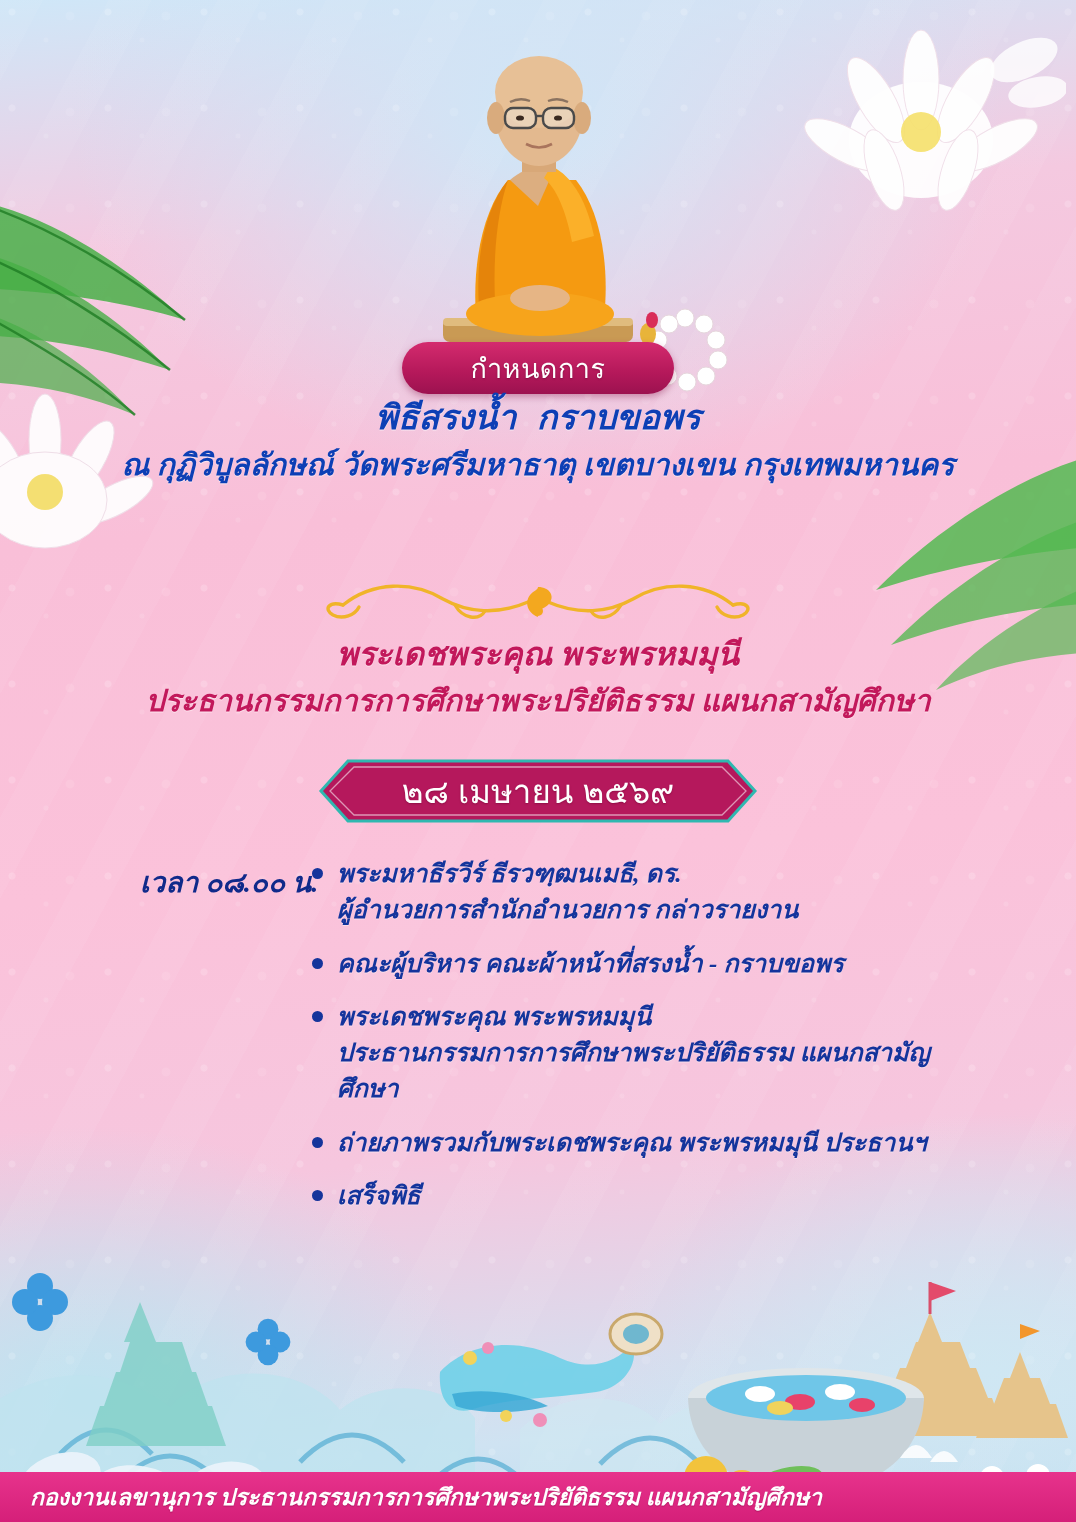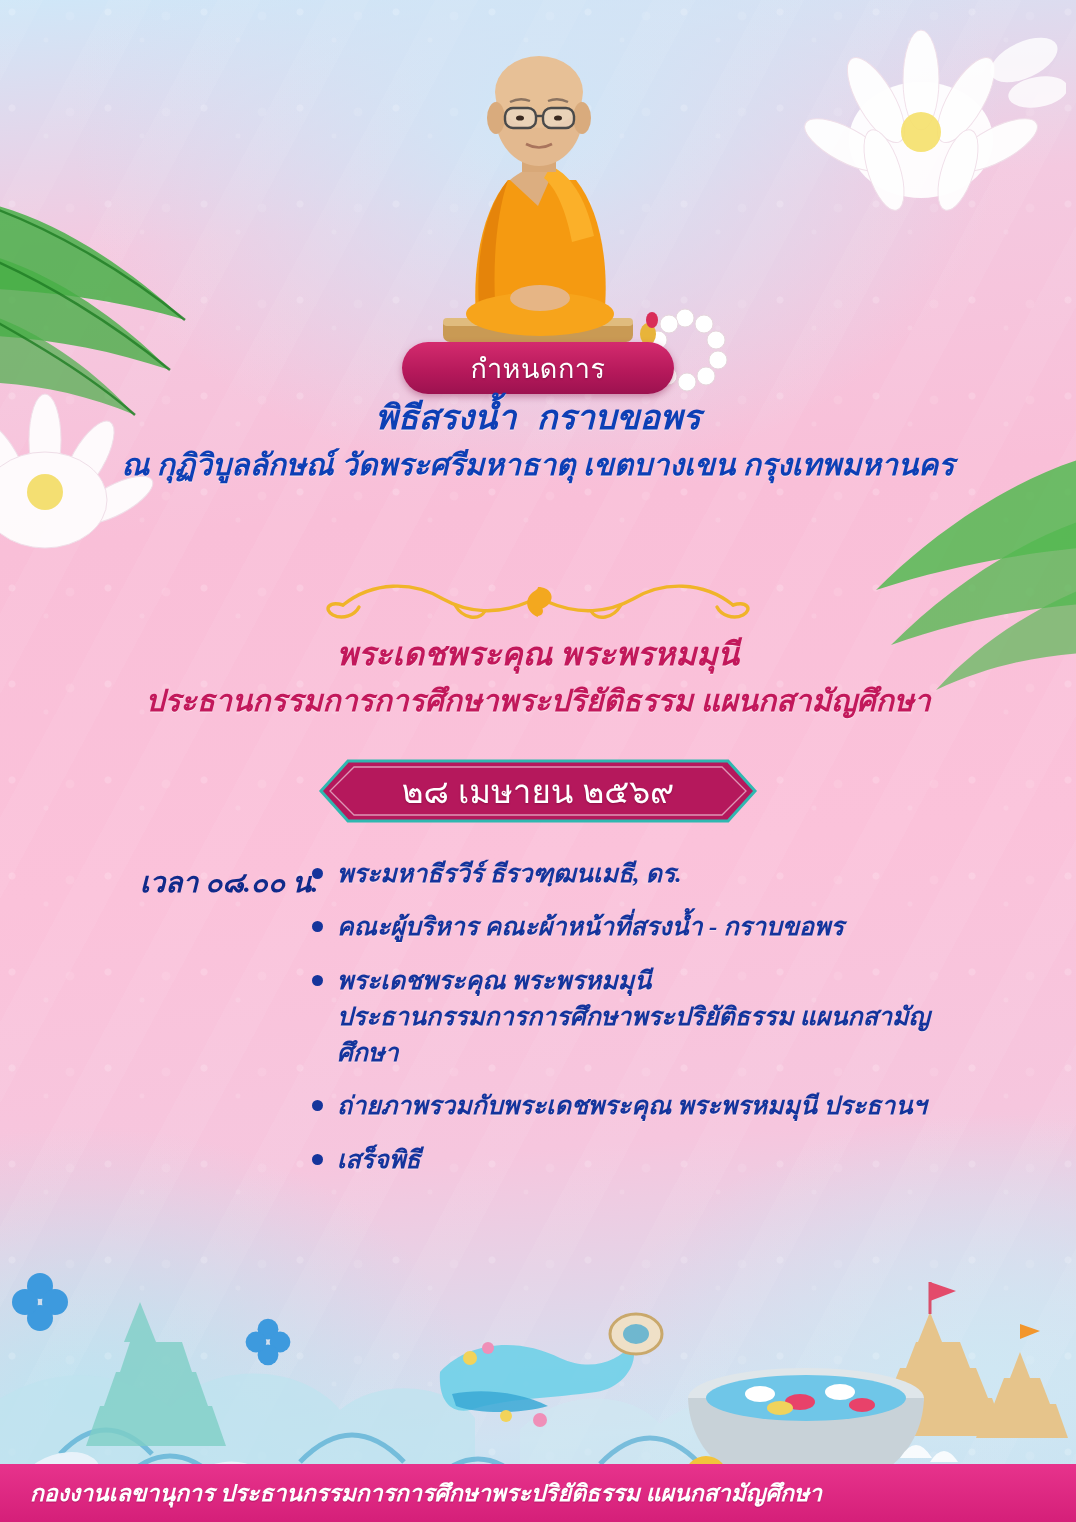--- a/index.html
+++ b/index.html
@@ -216,21 +216,21 @@
     line-height: 1.45;
     text-shadow: 0 1px 0 rgba(255,255,255,.4);
   }
 
   
   .footer {
     position: absolute;
     left: 0;
     bottom: 0;
     width: 1076px;
-    height: 58px;
+    height: 50px;
     background: linear-gradient(180deg, #e7338c 0%, #d51f79 100%);
     display: flex;
     align-items: center;
   }
   .footer span {
     margin-left: 30px;
     color: #ffffff;
     font-family: "Liberation Serif", serif;
     font-style: italic;
     font-weight: bold;
@@ -397,20 +397,21 @@
     <div class="label">๒๘ เมษายน ๒๕๖๙</div>
   </div>
 
   <div class="schedule">
     <div class="time-label">เวลา ๐๘.๐๐ น.</div>
     <div class="items">
 
       <div class="item">
         <span class="bullet"></span>
         <div class="item-line">พระมหาธีรวีร์ ธีรวฑฺฒนเมธี, ดร.</div>
+        <div class="item-line">ผู้อำนวยการสำนักอำนวยการ กล่าวรายงาน</div>
       </div>
 
       <div class="item">
         <span class="bullet"></span>
         <div class="item-line">คณะผู้บริหาร คณะผ้าหน้าที่สรงน้ำ - กราบขอพร</div>
       </div>
 
       <div class="item">
         <span class="bullet"></span>
         <div class="item-line">พระเดชพระคุณ พระพรหมมุนี</div>

